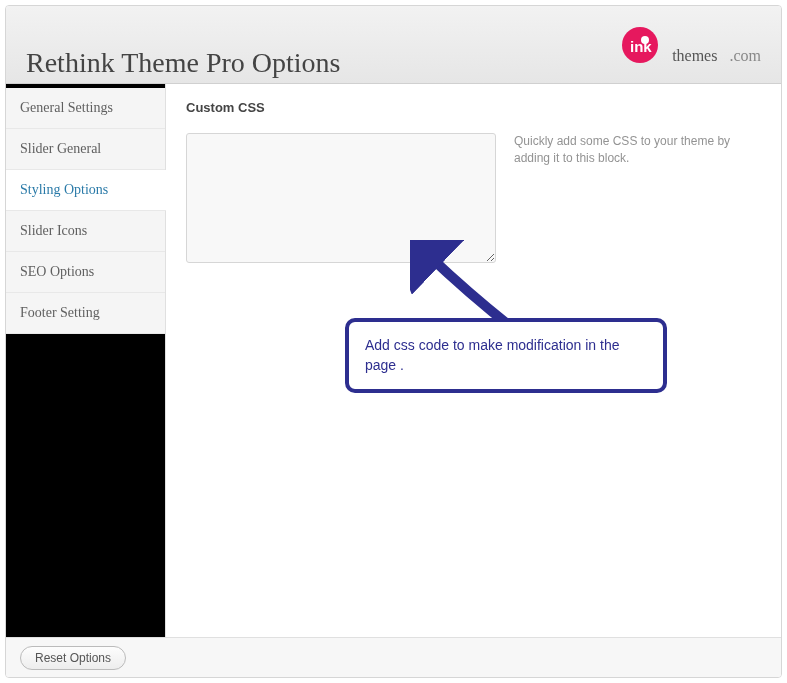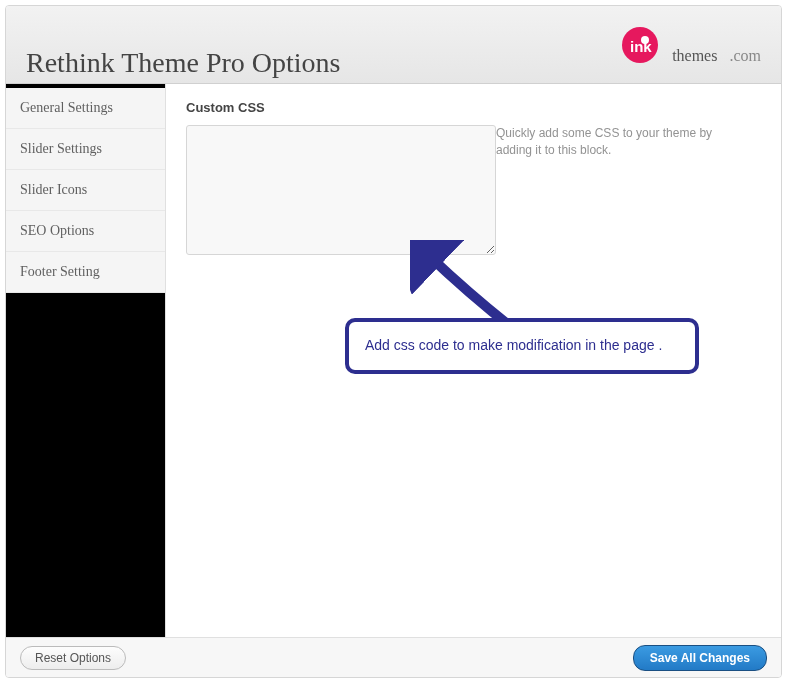--- a/index.html
+++ b/index.html
@@ -65,25 +65,25 @@
     }
     .content {
       flex: 1;
       padding: 16px 20px;
       position: relative;
     }
     .section-title {
       font-size: 13px;
       font-weight: bold;
       color: #444;
-      margin-bottom: 10px;
+      margin-bottom: 18px;
     }
     .field-row {
       display: flex;
-      gap: 0;
+      gap: 18px;
       align-items: flex-start;
     }
     textarea.css-box {
       width: 310px;
       height: 130px;
       border: 1px solid #d6d6d6;
       border-radius: 3px;
       background: #f8f8f8;
       padding: 6px;
       font-family: monospace;
@@ -123,21 +123,21 @@
       border-radius: 12px;
       padding: 5px 16px;
       font-size: 12px;
       font-weight: bold;
       cursor: pointer;
     }
     .callout {
       position: absolute;
       left: 345px;
       top: 318px;
-      width: 354px;
+      width: 322px;
       border: 4px solid #2d2e8f;
       border-radius: 10px;
       background: #fff;
       padding: 14px 16px;
       font-size: 14px;
       color: #2d2e8f;
       line-height: 1.4;
     }
     .arrow {
       position: absolute;
@@ -164,21 +164,24 @@
     </div>
   </div>
 
   <div class="body">
 
     <div class="sidebar">
       <div class="sidebar-item">
         <span>General Settings</span>
       </div>
       <div class="sidebar-item">
-        <span>Slider Settings</span>
+        <span>Slider General</span>
+      </div>
+      <div class="sidebar-item active">
+        <span>Styling Options</span>
       </div>
       <div class="sidebar-item">
         <span>Slider Icons</span>
       </div>
       <div class="sidebar-item">
         <span>SEO Options</span>
       </div>
       <div class="sidebar-item">
         <span>Footer Setting</span>
       </div>
@@ -189,21 +192,20 @@
       <div class="field-row">
         <textarea class="css-box" value="" style=""></textarea>
         <div class="helper">Quickly add some CSS to your theme by adding it to this block.</div>
       </div>
     </div>
 
   </div>
 
   <div class="footer">
     <button class="btn-reset">Reset Options</button>
-    <button class="btn-save">Save All Changes</button>
   </div>
 
 </div>
 
 <svg class="arrow" width="120" height="100">
   <defs>
     <marker id="ah" markerWidth="8" markerHeight="8" refX="2" refY="4" orient="auto">
       <path d="M0,0 L8,4 L0,8 Z" fill="#2d2e8f"></path>
     </marker>
   </defs>

